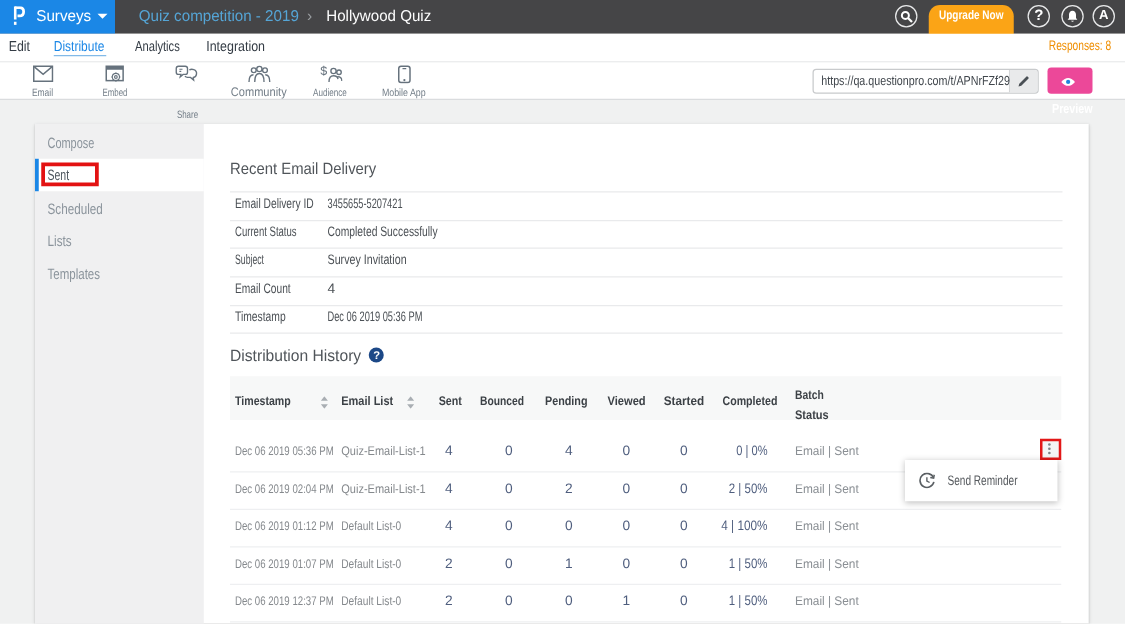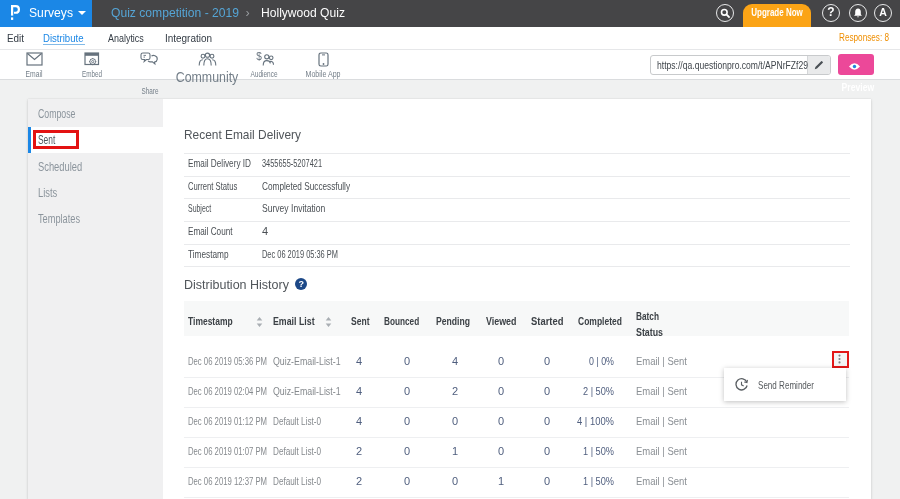--- a/index.html
+++ b/index.html
@@ -171,21 +171,21 @@
 <span id="crumb2" class="T" style="left:260.5px;top:0px;font-size:12.5px;color:#fdfdfd;line-height:27px;white-space:nowrap;transform:scaleX(0.967);transform-origin:0 50%">Hollywood Quiz</span>
 <span id="resp" class="T" style="left:839px;top:27px;font-size:11px;color:#ef8e00;line-height:20px;white-space:nowrap;transform:scaleX(0.743);transform-origin:0 50%">Responses: 8</span>
 <span id="csep" class="T" style="left:245.5px;top:0px;font-size:12.5px;color:#9a9ea1;line-height:26px;white-space:nowrap">›</span>
 <span id="nav1" class="T" style="left:7px;top:27px;font-size:11.5px;color:#333b44;line-height:22px;white-space:nowrap;transform:scaleX(0.857);transform-origin:0 50%">Edit</span>
 <span id="nav2" class="T" style="left:43px;top:27px;font-size:11.5px;color:#1b87e6;line-height:22px;white-space:nowrap;transform:scaleX(0.834);transform-origin:0 50%">Distribute</span>
 <span id="nav3" class="T" style="left:107.5px;top:27px;font-size:11.5px;color:#333b44;line-height:22px;white-space:nowrap;transform:scaleX(0.778);transform-origin:0 50%">Analytics</span>
 <span id="nav4" class="T" style="left:165px;top:27px;font-size:11.5px;color:#333b44;line-height:22px;white-space:nowrap;transform:scaleX(0.865);transform-origin:0 50%">Integration</span>
 <span id="tl1" class="T" style="left:34px;top:69px;font-size:8.5px;color:#737e88;white-space:nowrap;transform:translateX(-50%)"><i style="display:inline-block;font-style:normal;transform:scaleX(0.799);transform-origin:50% 50%;">Email</i></span>
 <span id="tl2" class="T" style="left:92px;top:69px;font-size:8.5px;color:#737e88;white-space:nowrap;transform:translateX(-50%)"><i style="display:inline-block;font-style:normal;transform:scaleX(0.742);transform-origin:50% 50%;">Embed</i></span>
 <span id="tl3" class="T" style="left:150px;top:86px;font-size:8.5px;color:#737e88;white-space:nowrap;transform:translateX(-50%)"><i style="display:inline-block;font-style:normal;transform:scaleX(0.749);transform-origin:50% 50%;">Share</i></span>
-<span id="tl4" class="T" style="left:207px;top:69px;font-size:14px;color:#737e88;white-space:nowrap;transform:translateX(-50%)"><i style="display:inline-block;font-style:normal;transform:scaleX(0.884);transform-origin:50% 50%;">Community</i></span>
+<span id="tl4" class="T" style="left:207px;top:69px;font-size:10px;color:#737e88;white-space:nowrap;transform:translateX(-50%)"><i style="display:inline-block;font-style:normal;transform:scaleX(0.884);transform-origin:50% 50%;">Community</i></span>
 <span id="tl5" class="T" style="left:264px;top:69px;font-size:8.5px;color:#737e88;white-space:nowrap;transform:translateX(-50%)"><i style="display:inline-block;font-style:normal;transform:scaleX(0.762);transform-origin:50% 50%;">Audience</i></span>
 <span id="tl6" class="T" style="left:323px;top:69px;font-size:8.5px;color:#737e88;white-space:nowrap;transform:translateX(-50%)"><i style="display:inline-block;font-style:normal;transform:scaleX(0.832);transform-origin:50% 50%;">Mobile App</i></span>
 <span id="url" class="T" style="left:657px;top:55.5px;font-size:10.5px;color:#40464c;line-height:19px;white-space:nowrap;transform:scaleX(0.816);transform-origin:0 50%">https://qa.questionpro.com/t/APNrFZf29</span>
 <span id="s1" class="T" style="left:38px;top:106.5px;font-size:12px;color:#8b949c;white-space:nowrap;transform:scaleX(0.730);transform-origin:0 50%">Compose</span>
 <span id="s2" class="T" style="left:37.7px;top:133.3px;font-size:12px;color:#4d565e;white-space:nowrap;transform:scaleX(0.701);transform-origin:0 50%">Sent</span>
 <span id="s3" class="T" style="left:38px;top:160px;font-size:12px;color:#8b949c;white-space:nowrap;transform:scaleX(0.779);transform-origin:0 50%">Scheduled</span>
 <span id="s4" class="T" style="left:38px;top:186px;font-size:12px;color:#8b949c;white-space:nowrap;transform:scaleX(0.782);transform-origin:0 50%">Lists</span>
 <span id="s5" class="T" style="left:38px;top:212px;font-size:12px;color:#8b949c;white-space:nowrap;transform:scaleX(0.768);transform-origin:0 50%">Templates</span>
 <span id="h1a" class="T" style="left:184.3px;top:126.5px;font-size:13px;color:#50555a;white-space:nowrap;transform:scaleX(0.915);transform-origin:0 50%">Recent Email Delivery</span>
 <span id="h1b" class="T" style="left:184.4px;top:276.9px;font-size:13px;color:#50555a;white-space:nowrap;transform:scaleX(0.962);transform-origin:0 50%">Distribution History</span>

